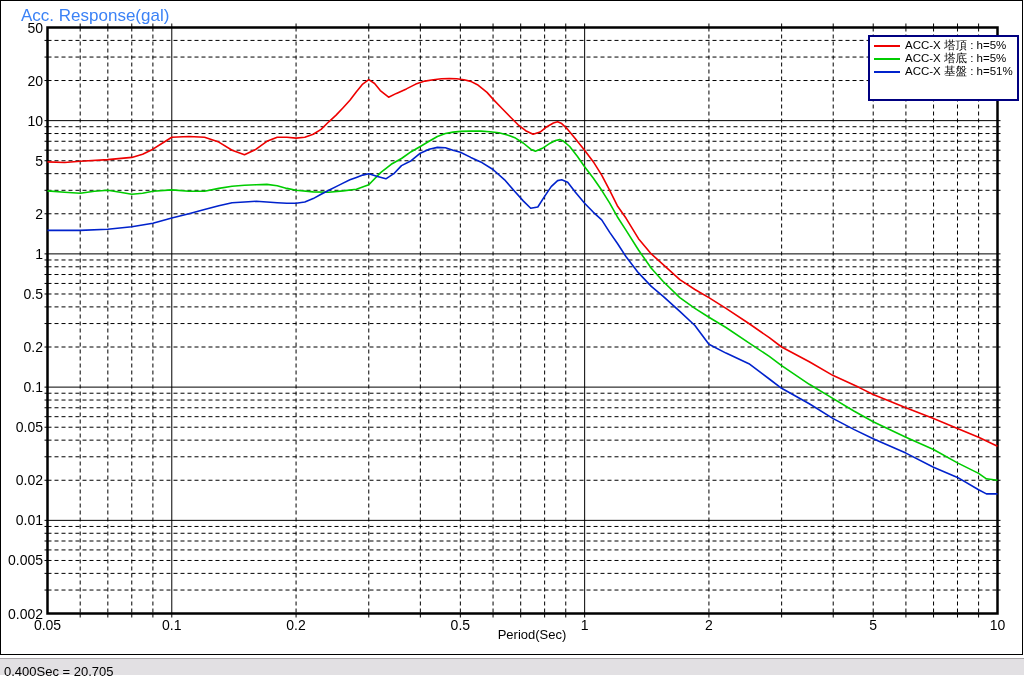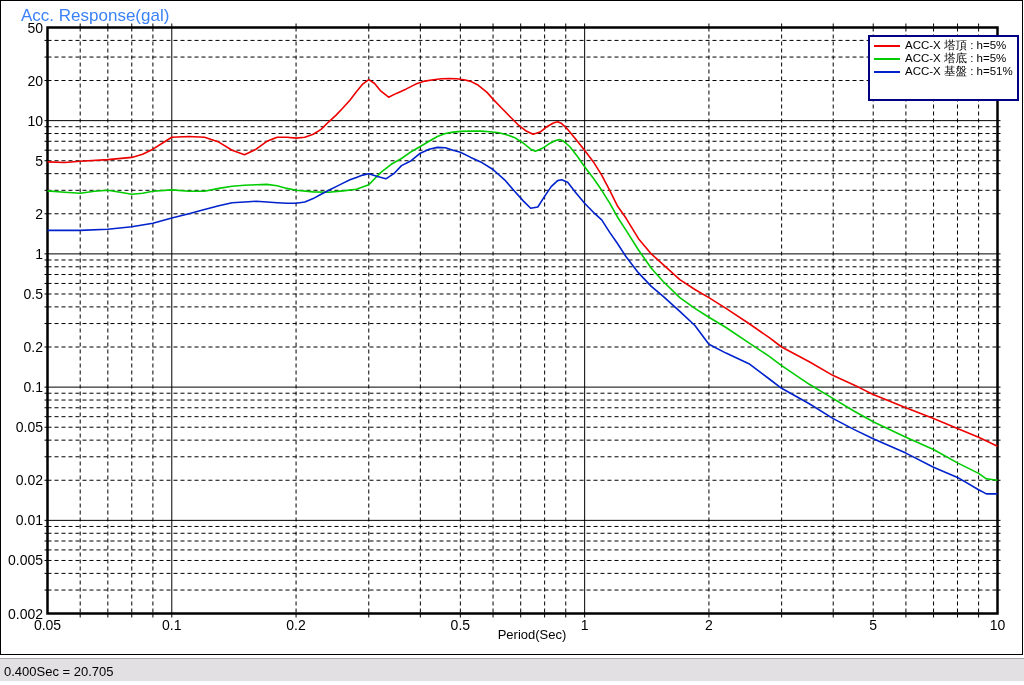--- a/index.html
+++ b/index.html
@@ -62,21 +62,21 @@
   }
   .legend-label {
     font-size: 11.5px;
     color: #000000;
     white-space: nowrap;
     line-height: 13px;
   }
   .status-bar {
     position: absolute;
     left: 0; top: 658px;
-    width: 1024px; height: 23px;
+    width: 1024px; height: 17px;
     background: #e2e0e3;
     border-top: 1px solid #a8a4a8;
     box-sizing: border-box;
   }
   .status-text {
     display: block;
     padding-left: 4px;
     font-size: 13px;
     line-height: 25px;
     color: #000000;

